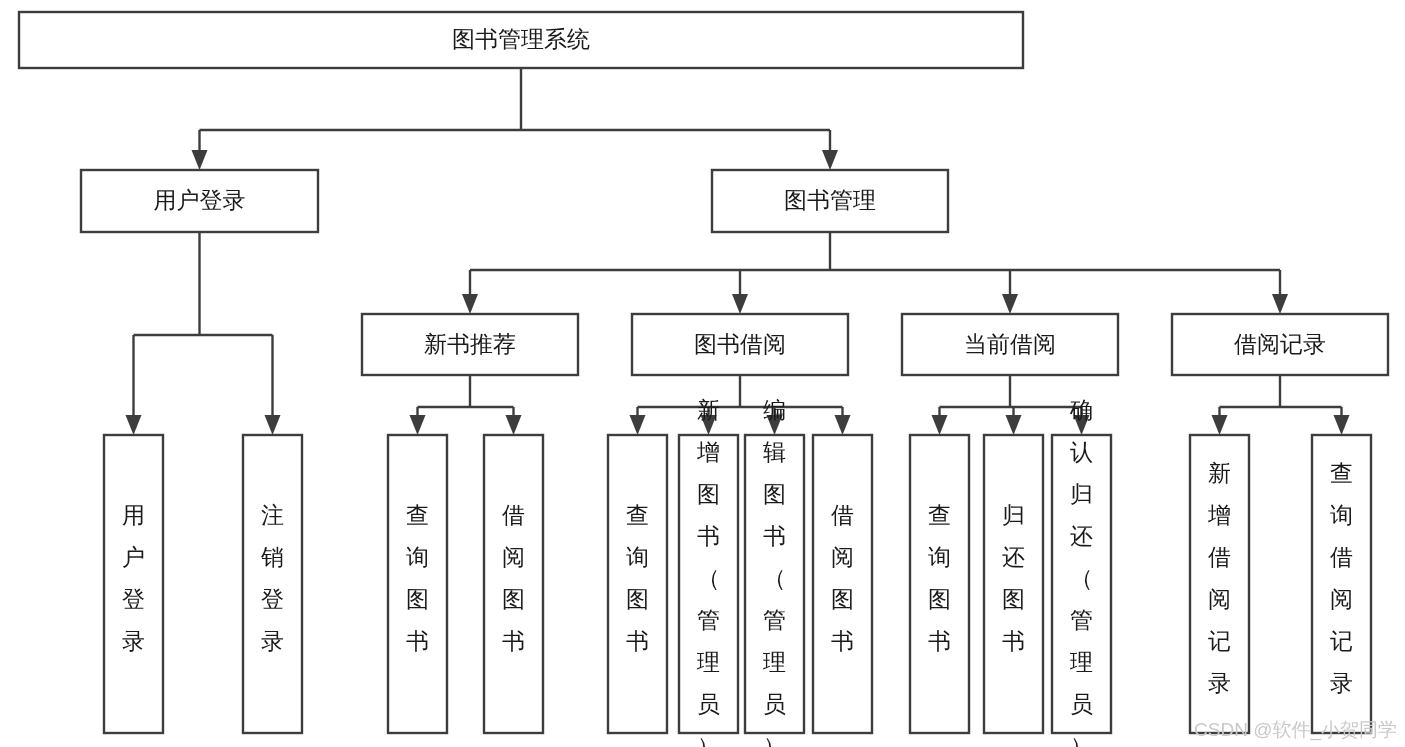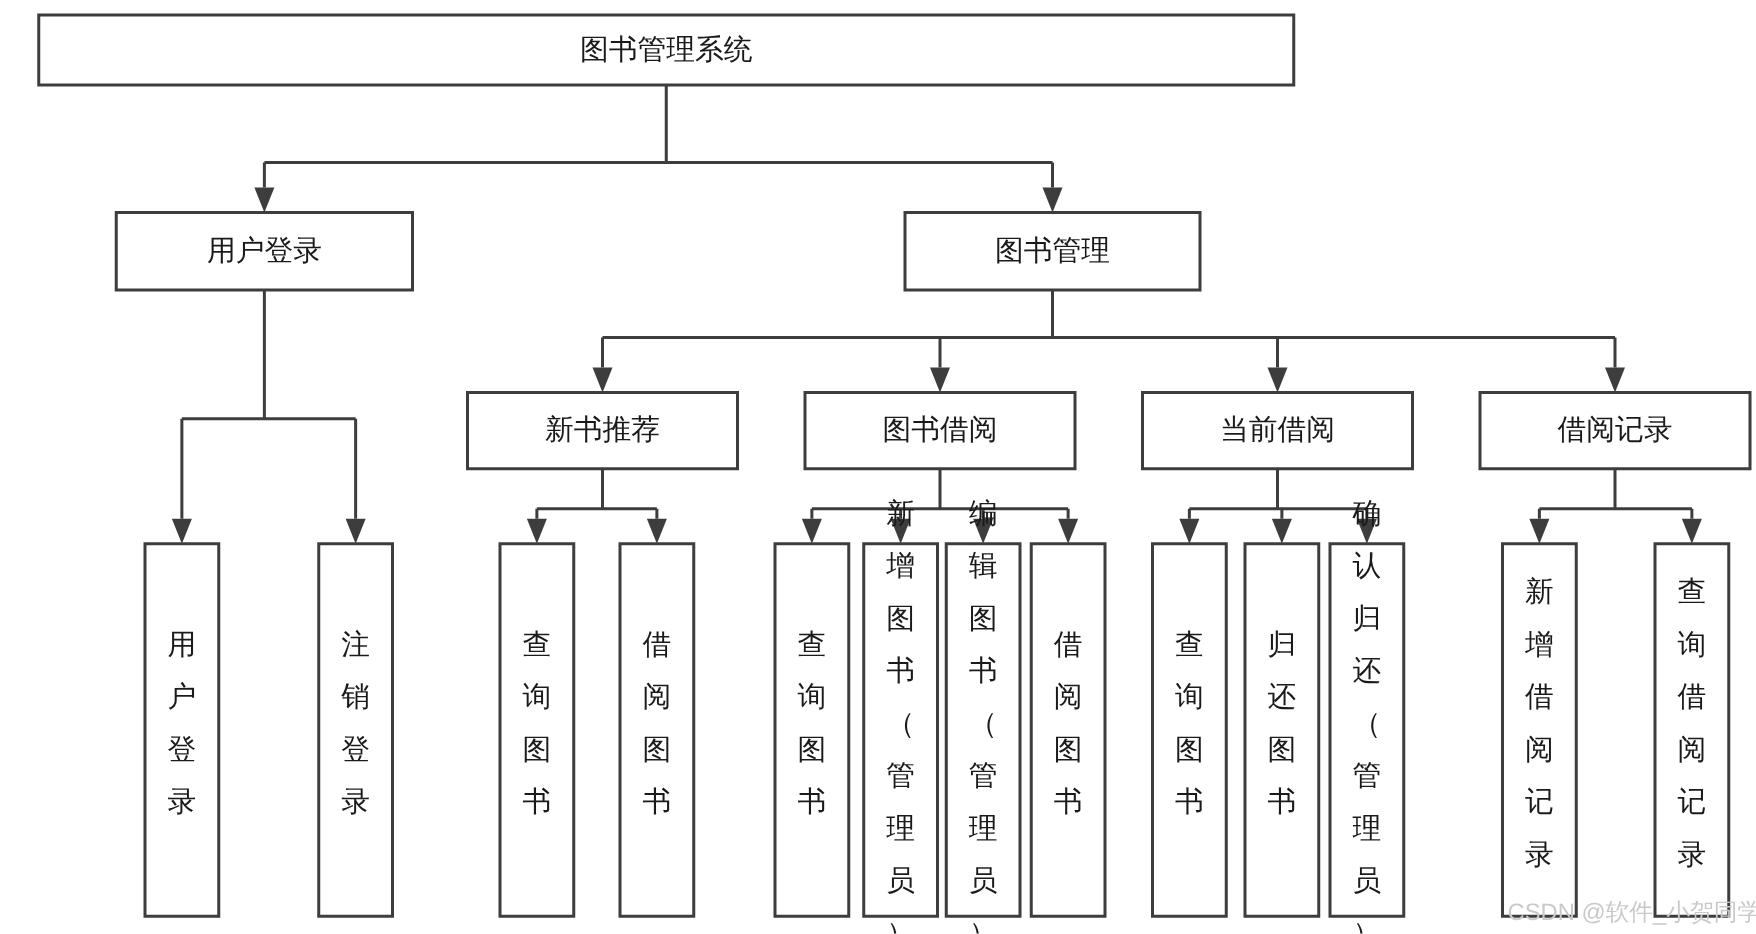--- a/index.html
+++ b/index.html
@@ -9,21 +9,21 @@
   }
   body {
     width: 1405px;
     height: 747px;
     font-family: "Liberation Sans", "DejaVu Sans", sans-serif;
     overflow: hidden;
     position: relative;
   }
   #diagram-root {
     position: absolute;
-    left: 12px;
+    left: 0;
     top: 0;
     width: 1174px;
     height: 747px;
   }
   svg { display: block; }
   .node-box {
     fill: #ffffff;
     stroke: #3d3d3d;
     stroke-width: 2.4;
   }

